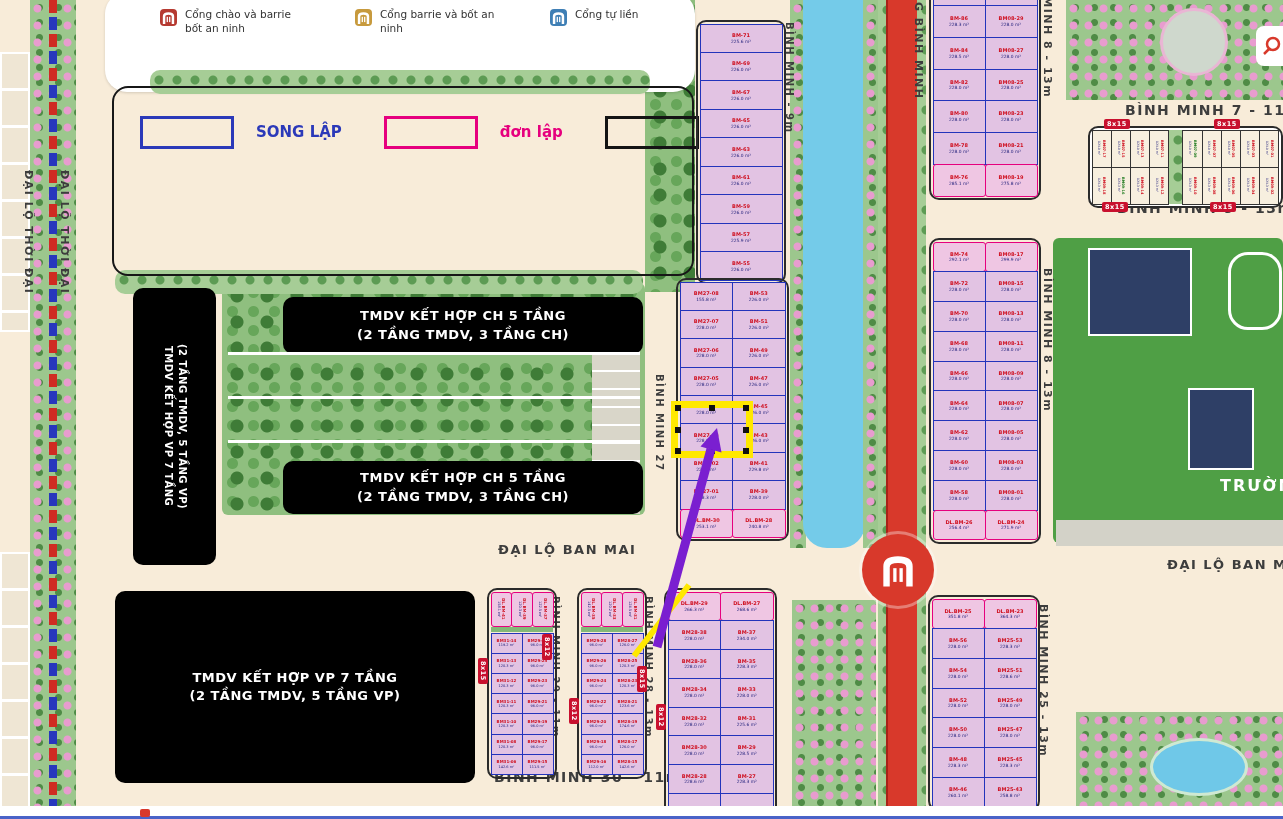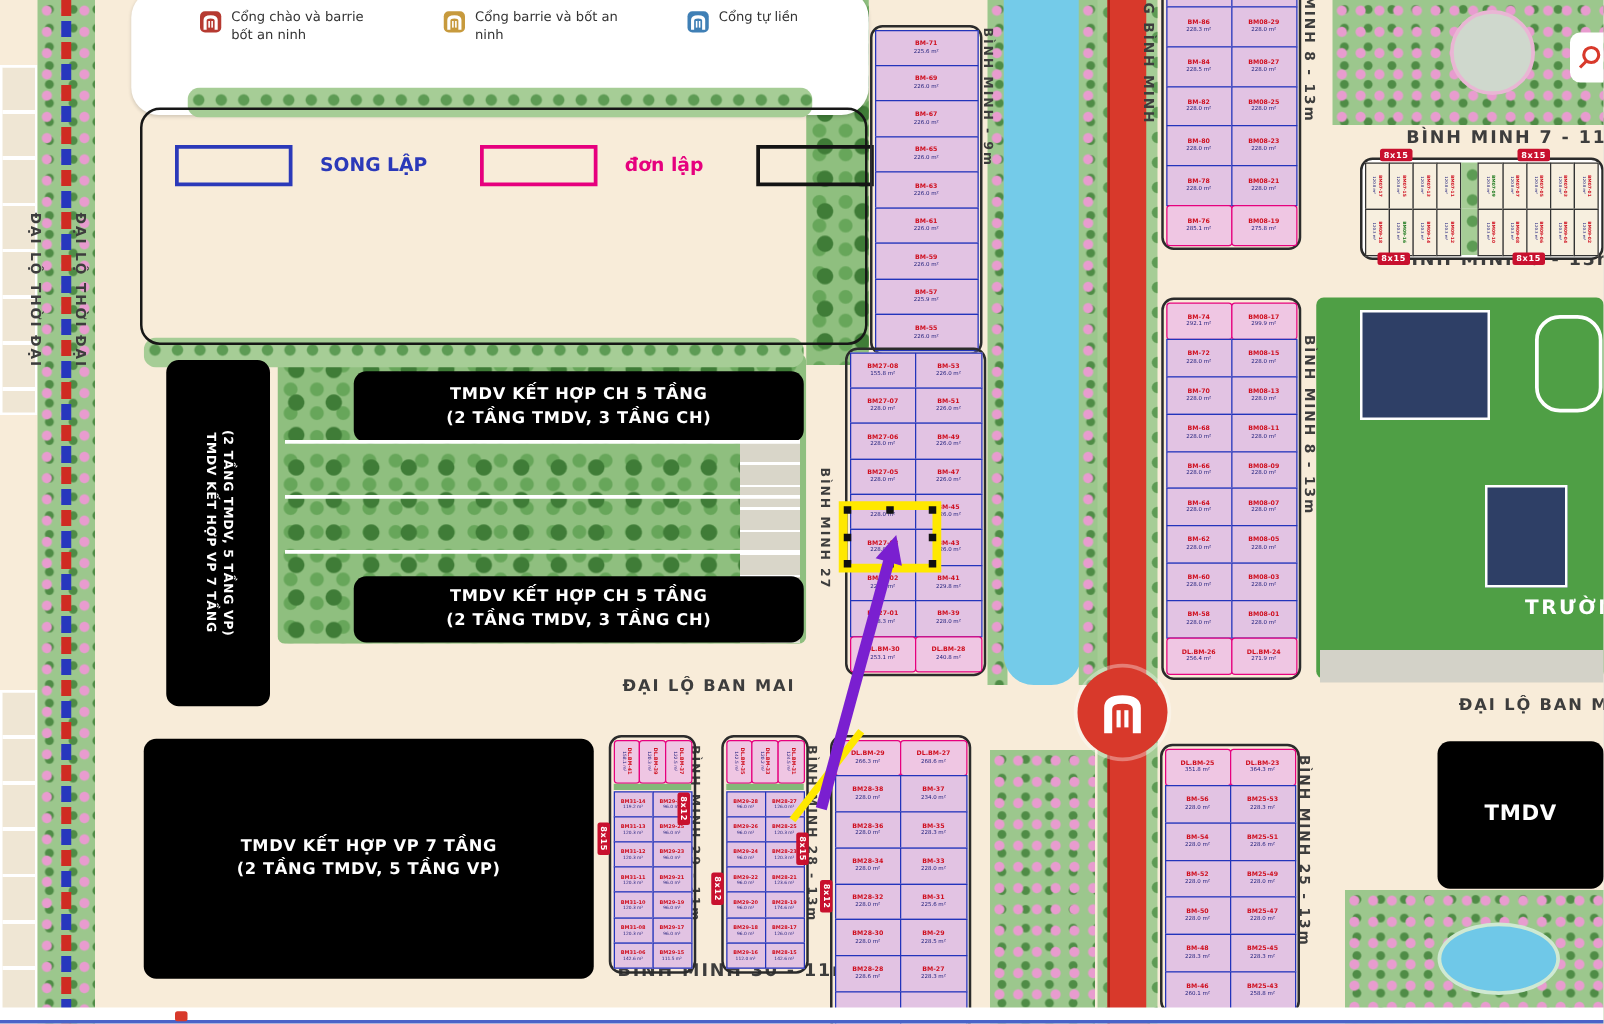--- a/index.html
+++ b/index.html
@@ -200,23 +200,20 @@
       <div>(2 TẦNG TMDV, 3 TẦNG CH)</div>
     </div>
     <div class="building" style="left: 283px; top: 461px; width: 360px; height: 53px; font-size: 13px;">
       <div>TMDV KẾT HỢP  CH 5 TẦNG</div>
       <div>(2 TẦNG TMDV, 3 TẦNG CH)</div>
     </div>
     <div class="building" style="left: 115px; top: 591px; width: 360px; height: 192px; font-size: 13px;">
       <div>TMDV KẾT HỢP  VP 7 TẦNG</div>
       <div>(2 TẦNG TMDV, 5 TẦNG VP)</div>
     </div>
-    <div class="building" style="left: 1150px; top: 593px; width: 133px; height: 118px; font-size: 17px;">
-      <div>TMDV</div>
-    </div>
     <div class="block" style="left: 696px; top: 20px; width: 90px; height: 264.3px; font-size: 5px;">
       <div class="cols">
         <div class="col">
           <div class="lot">
             <span class="id">BM-71</span>
             <span class="ar">225.6 m²</span>
           </div>
           <div class="lot">
             <span class="id">BM-69</span>
             <span class="ar">226.0 m²</span>

